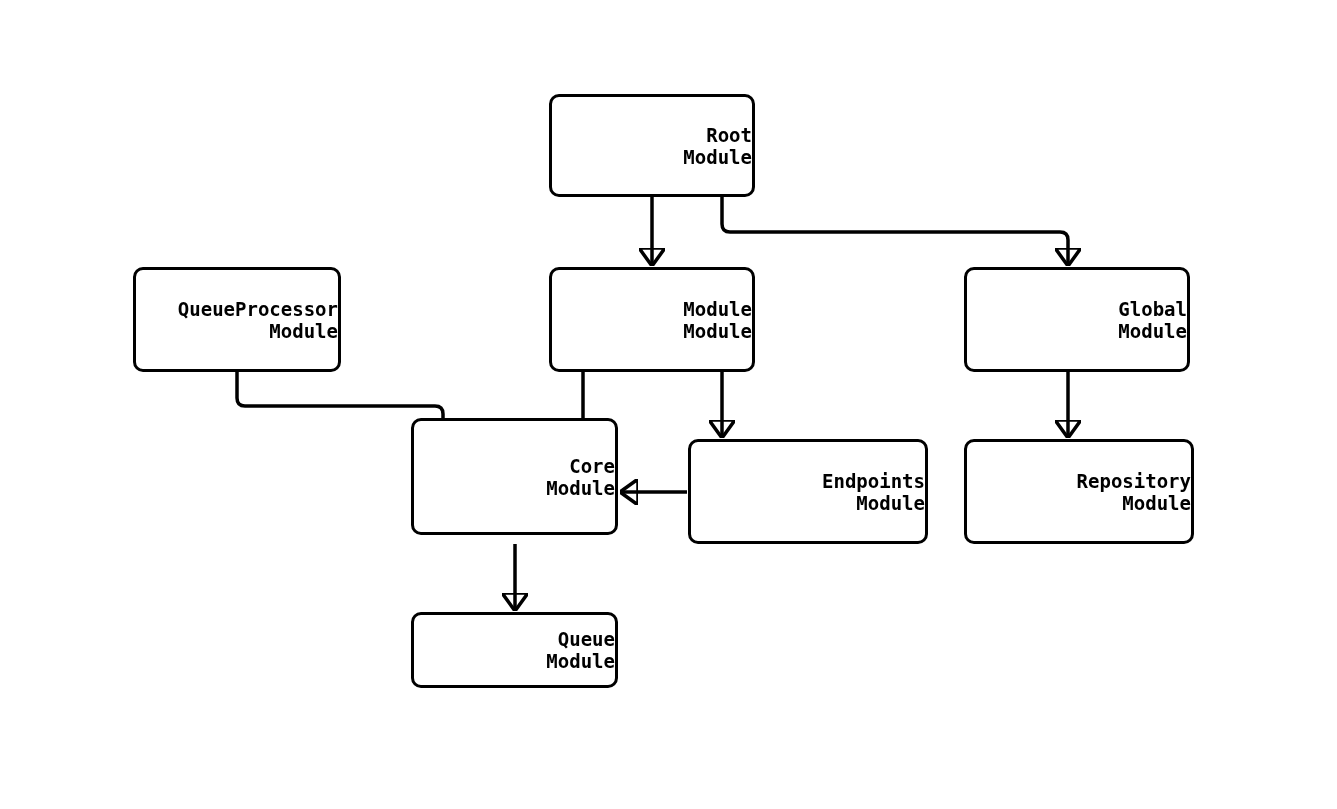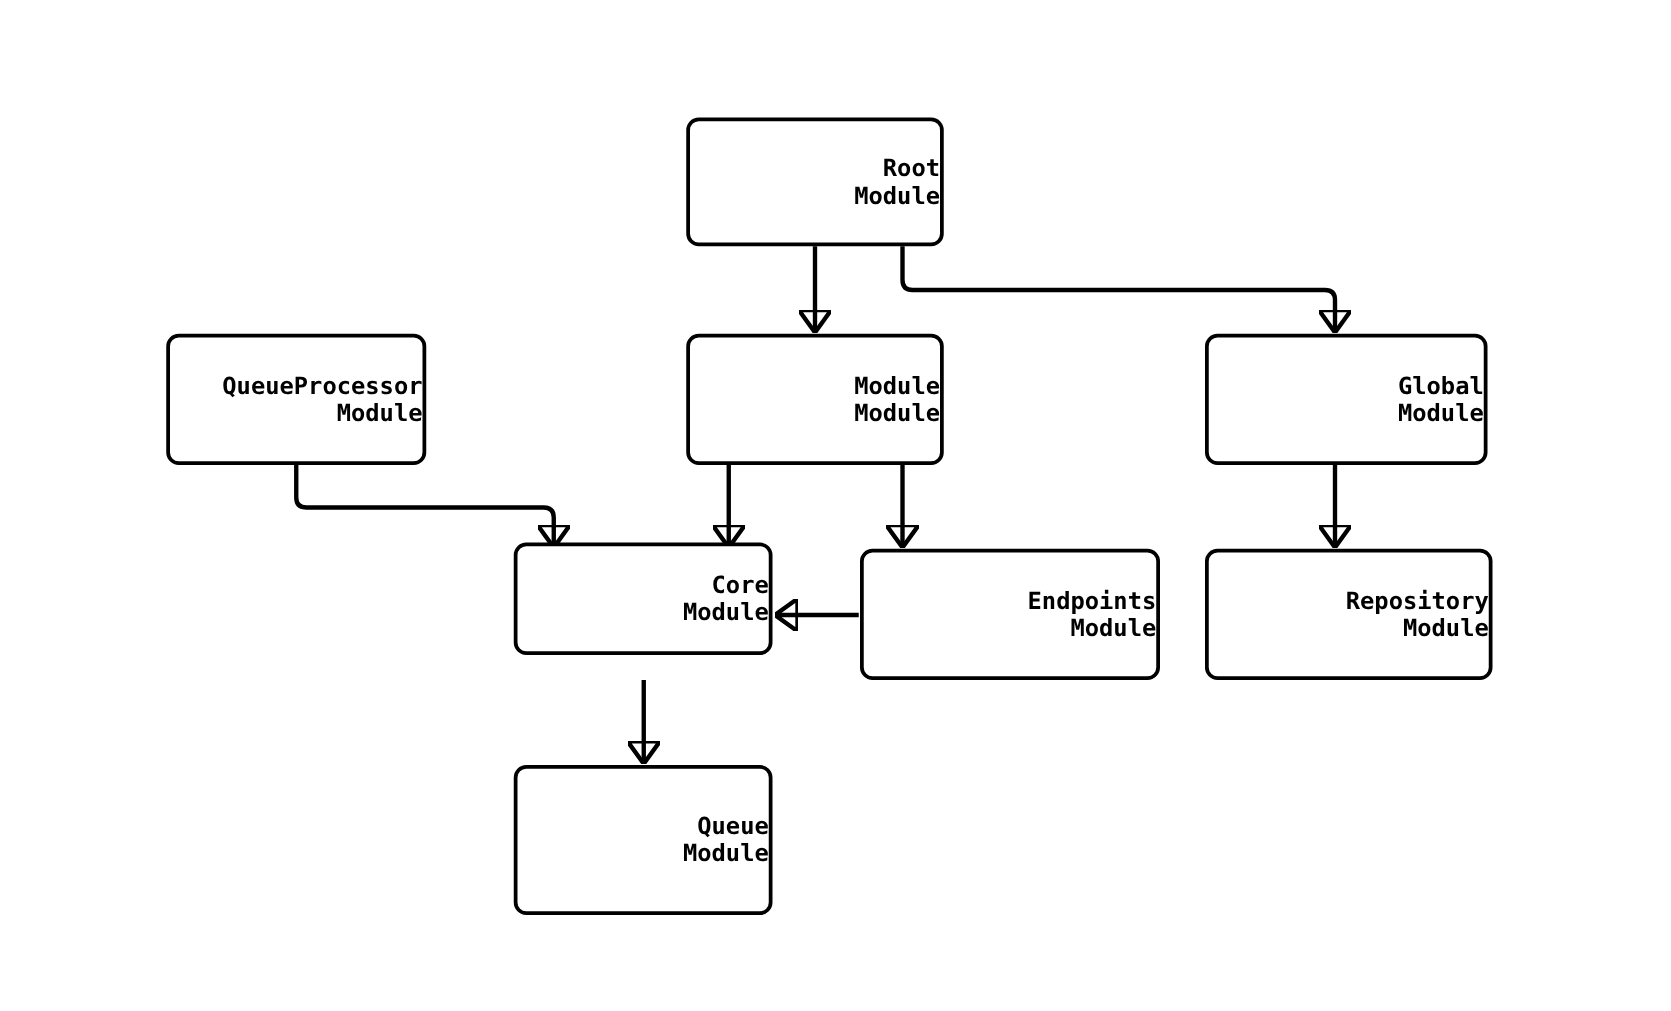--- a/index.html
+++ b/index.html
@@ -83,33 +83,33 @@
   <div class="node" style="left:549px; top:267px; width:206px; height:105px">
     <span>Module</span>
     <span>Module</span>
   </div>
 
   <div class="node" style="left:964px; top:267px; width:226px; height:105px">
     <span>Global</span>
     <span>Module</span>
   </div>
 
-  <div class="node" style="left:411px; top:434px; width:207px; height:90px">
+  <div class="node" style="left:411px; top:418px; width:207px; height:117px">
     <span>Core</span>
     <span>Module</span>
   </div>
 
   <div class="node" style="left:688px; top:439px; width:240px; height:105px">
     <span>Endpoints</span>
     <span>Module</span>
   </div>
 
   <div class="node" style="left:964px; top:439px; width:230px; height:105px">
     <span>Repository</span>
     <span>Module</span>
   </div>
 
-  <div class="node" style="left:411px; top:612px; width:207px; height:120px">
+  <div class="node" style="left:411px; top:612px; width:207px; height:76px">
     <span>Queue</span>
     <span>Module</span>
   </div>
 
 </div>
 
 </body></html>

